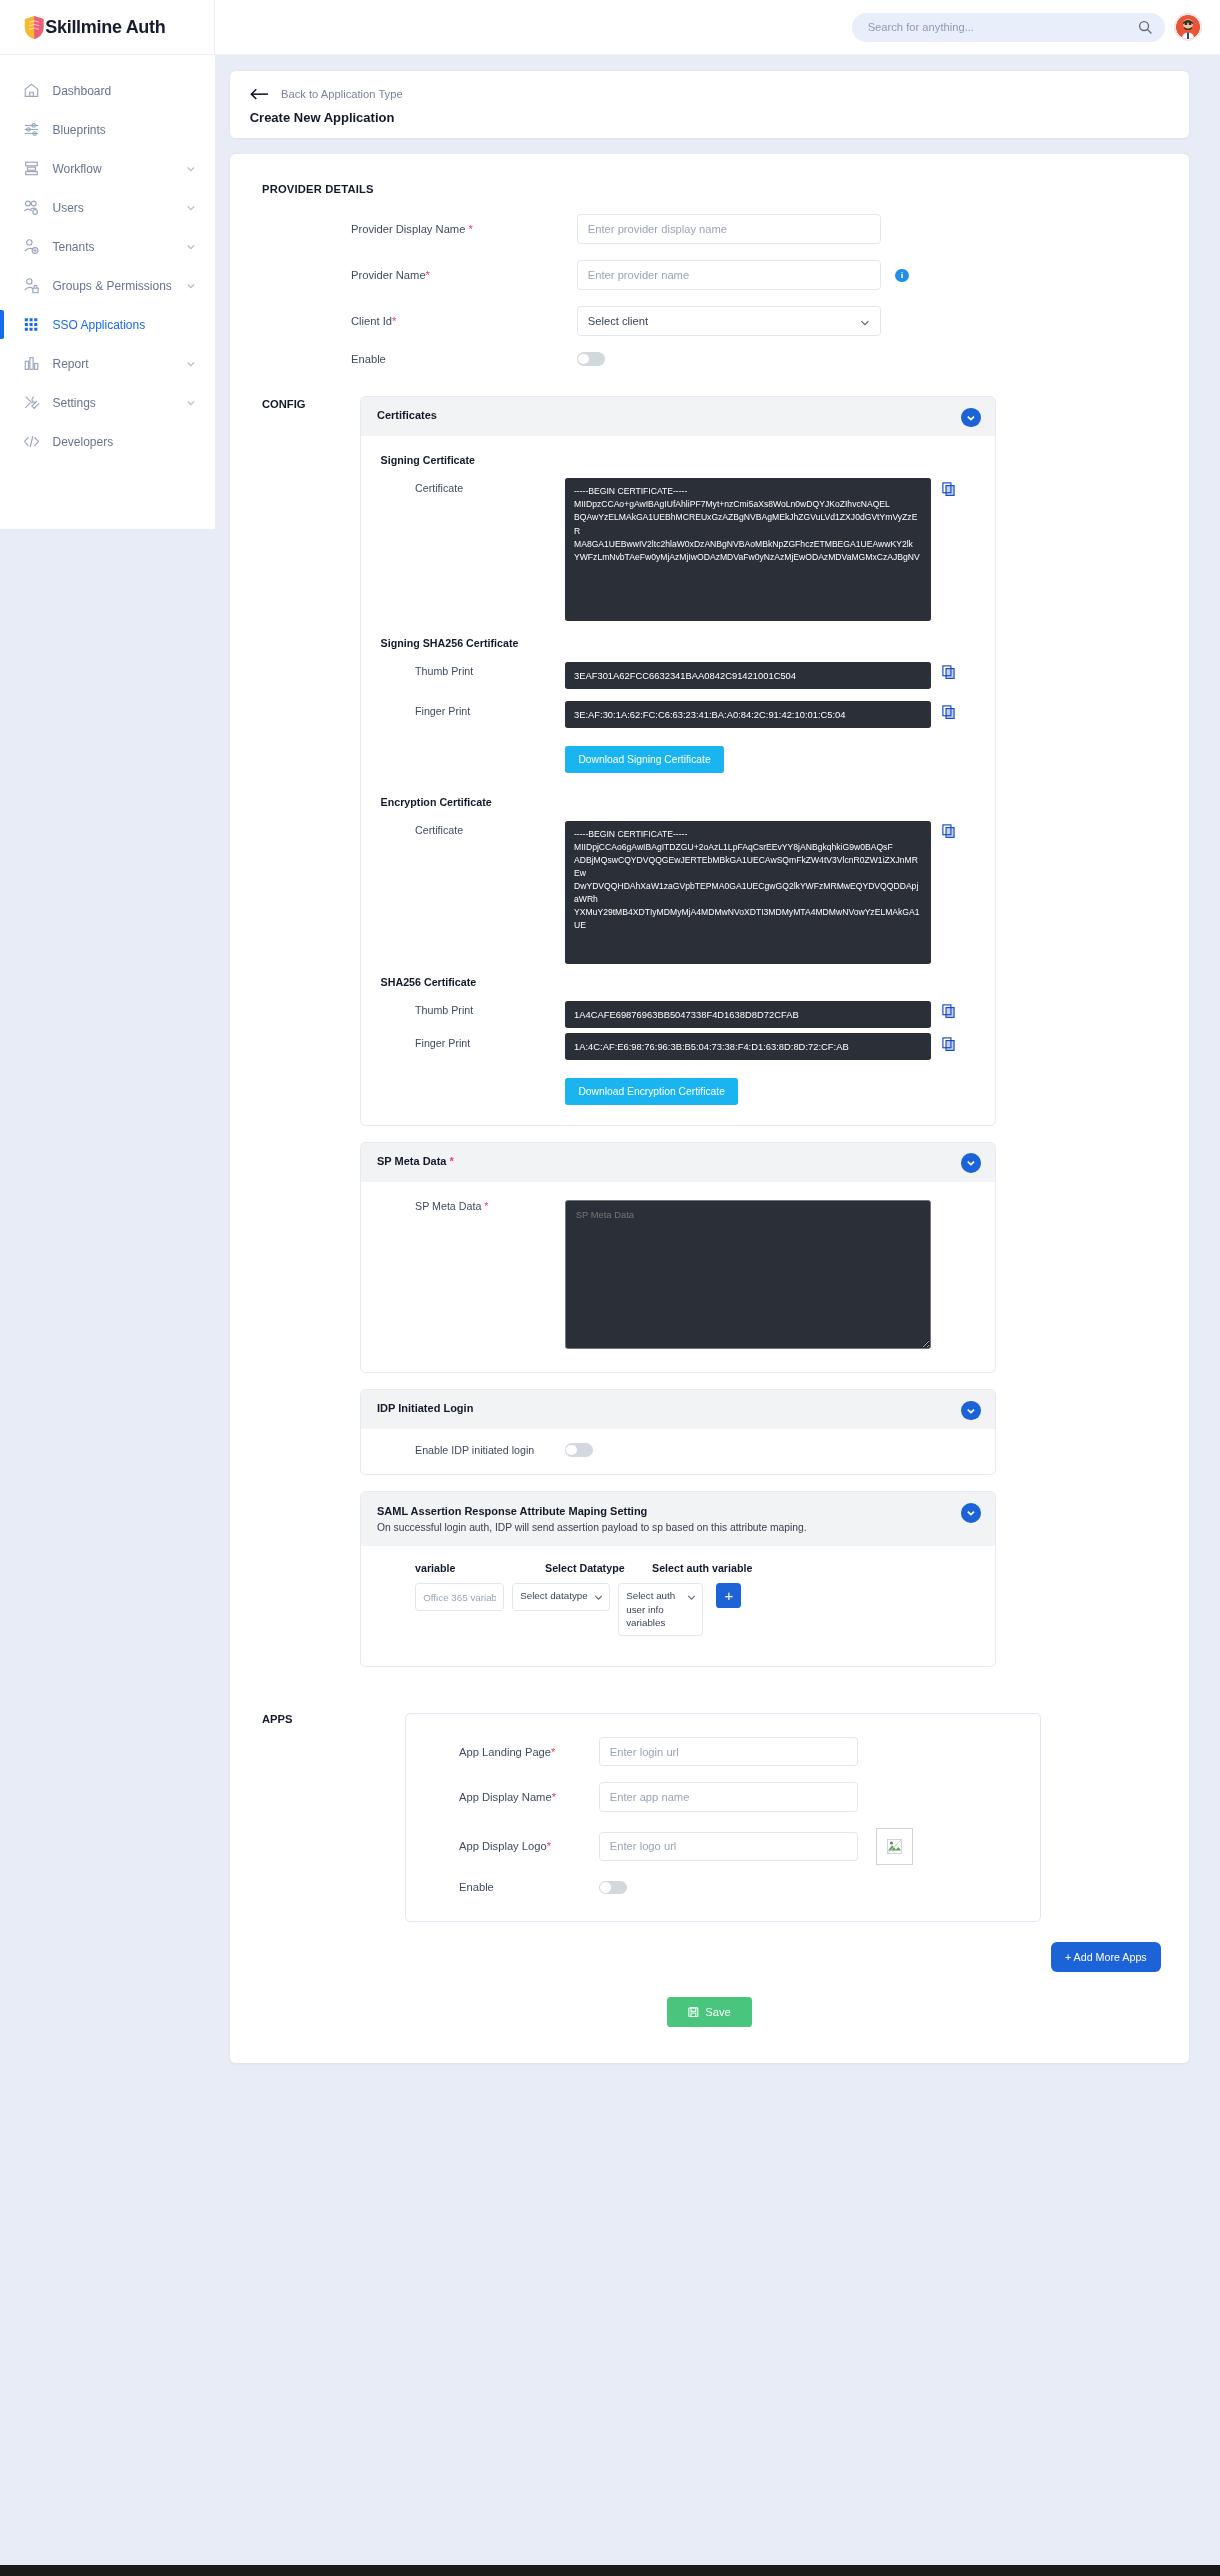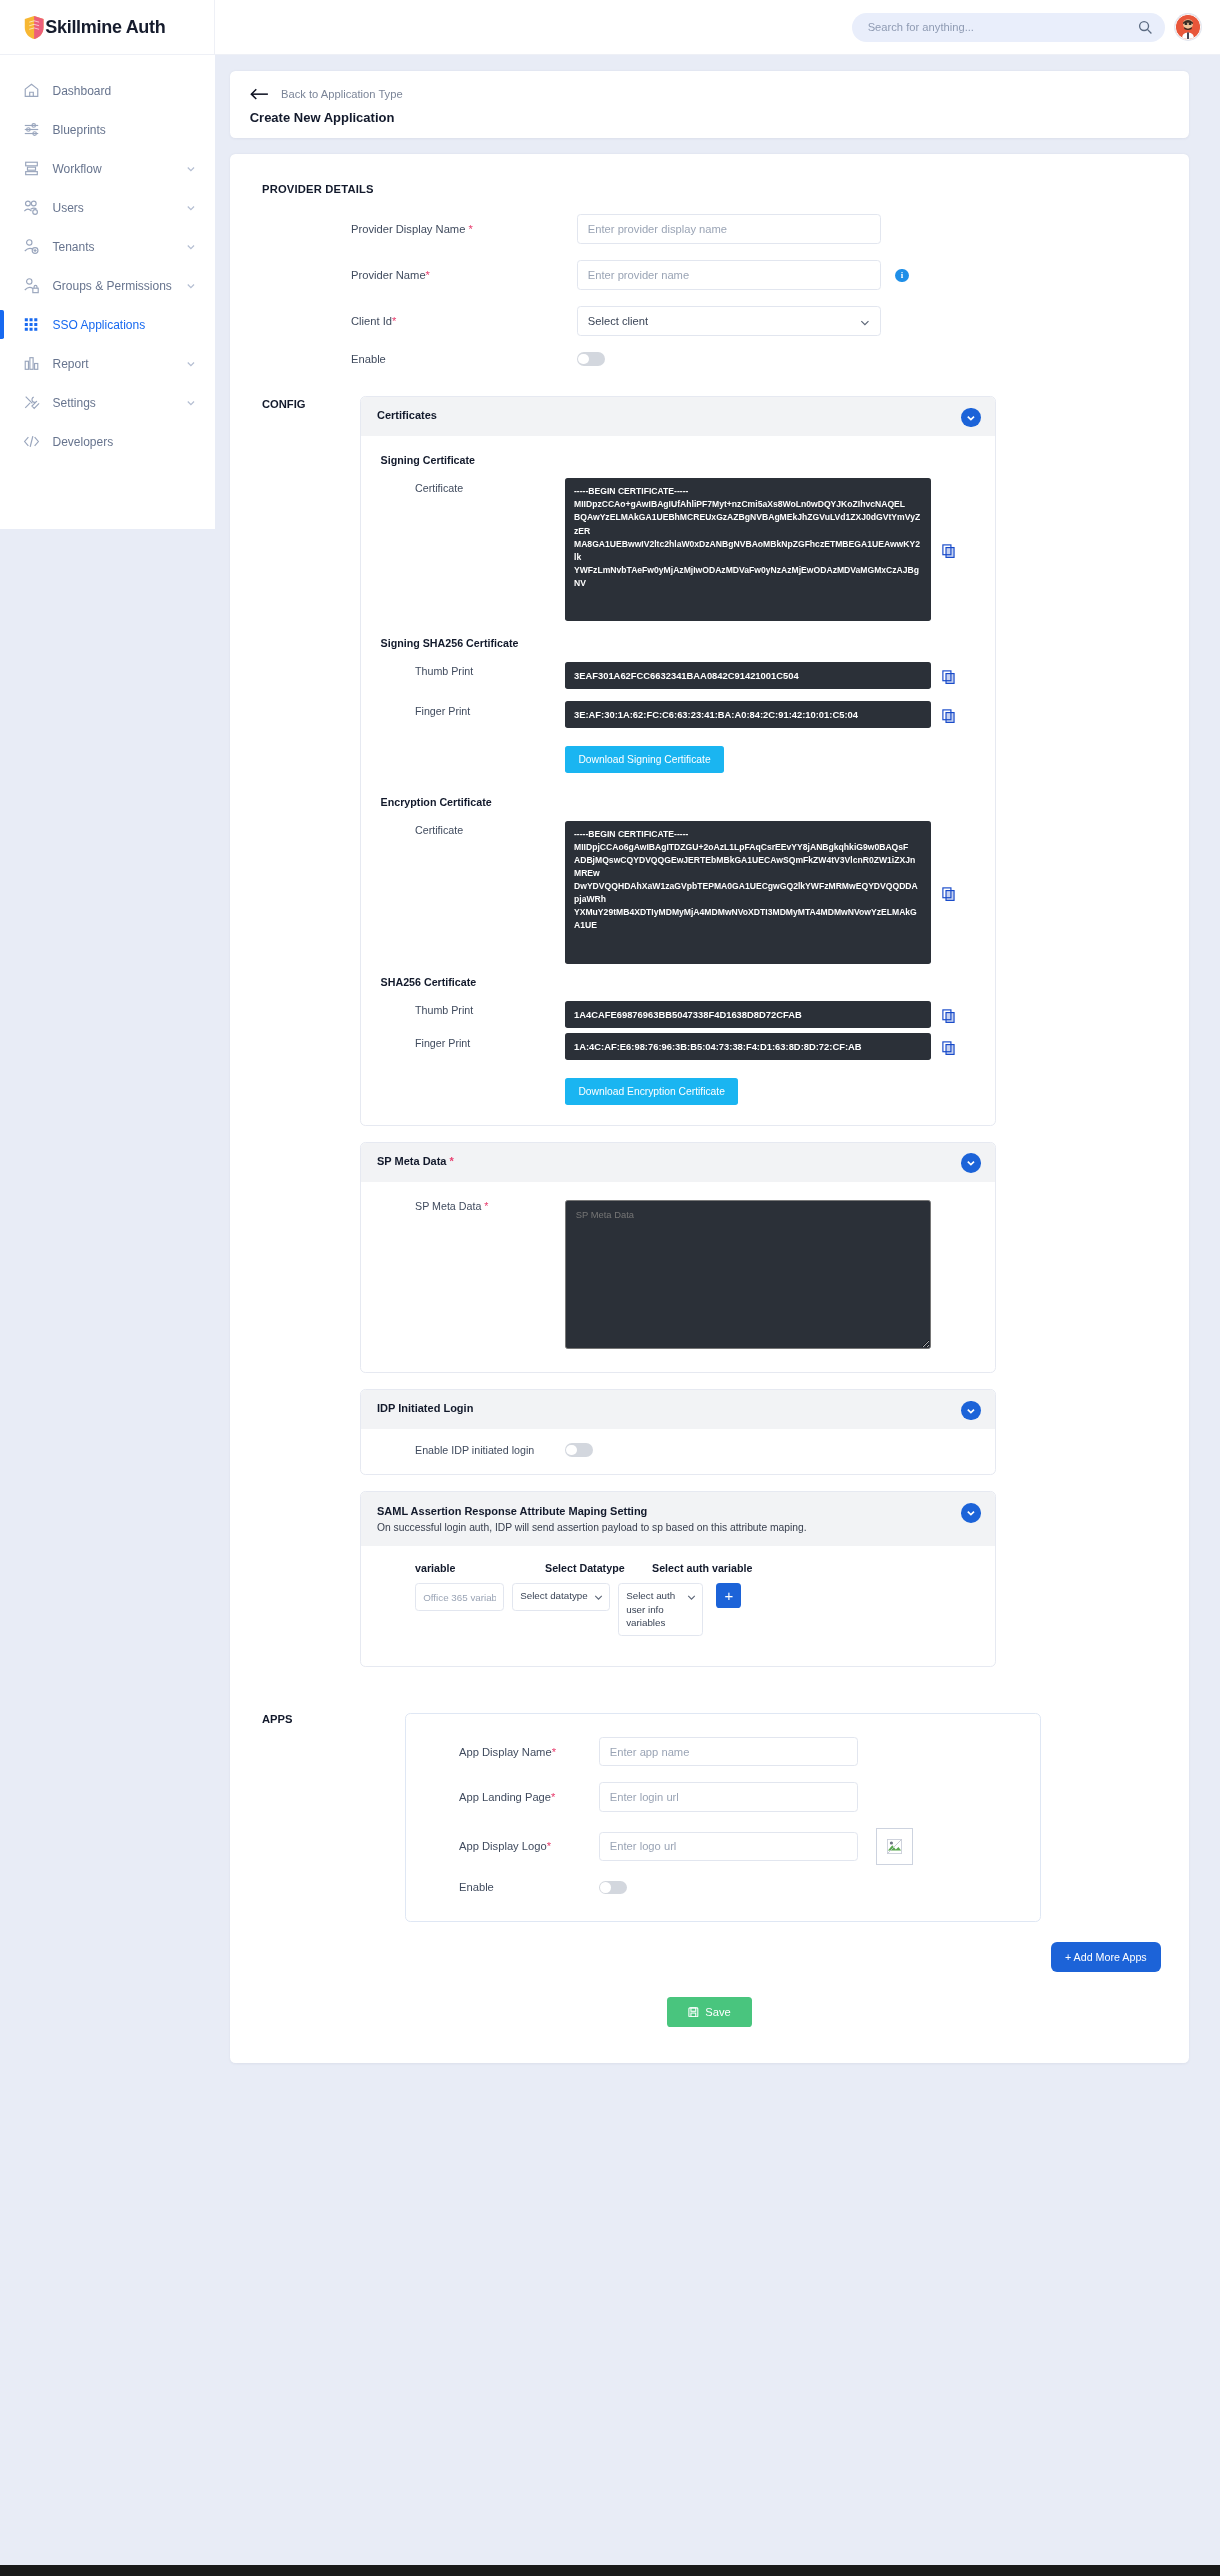--- a/index.html
+++ b/index.html
@@ -161,21 +161,21 @@
   .panel-body { padding: 16px 16px 16px 16px; }
 
   .cert-group-title {
     font-size: 10.7px; font-weight: bold; color: #12192b; margin: 1.8px 0 12.5px 3.6px;
   }
   .cert-row { display: flex; align-items: flex-start; margin-bottom: 12.5px; }
   .cert-label {
     width: 188px; padding-left: 38px; font-size: 10.7px; color: #404b5e;
     padding-top: 3.6px;
   }
-  .cert-val-wrap { display: flex; align-items: center; gap: 10.7px; font-weight: bold; }
+  .cert-val-wrap { display: flex; align-items: flex-start; gap: 10.7px; }
   .cert-box {
     width: 366px; background: #2b3038; color: #ffffff; border-radius: 2.7px;
     padding: 7.2px 9px; font-size: 8.6px; line-height: 1.52;
     word-break: break-all; font-family: "Liberation Sans", sans-serif;
     white-space: pre-wrap; overflow: hidden;
   }
   .cert-box.tall { height: 143px; position: relative; }
   .cert-box.one { height: 27px; padding-top: 7.2px; font-size: 9.4px; }
   .copy-icon { width: 13.4px; height: 14.3px; color: #1649c9; margin-top: 3.6px; cursor: pointer; }
   .dl-btn {
@@ -682,30 +682,30 @@
       </div>
     </div>
 
     <div class="apps-wrap">
       <div class="apps-label">APPS</div>
       <div class="apps-card">
         <div class="app-box">
 
           <div class="app-row">
             <div class="app-label">
-              <span>App Display Name</span><span class="req">*</span>
-            </div>
-            <input class="app-inp" value="" placeholder="Enter app name" style="">
+              <span>App Landing Page</span><span class="req">*</span>
+            </div>
+            <input class="app-inp" value="" placeholder="Enter login url" style="">
           </div>
 
           <div class="app-row">
             <div class="app-label">
-              <span>App Landing Page</span><span class="req">*</span>
-            </div>
-            <input class="app-inp" value="" placeholder="Enter login url" style="">
+              <span>App Display Name</span><span class="req">*</span>
+            </div>
+            <input class="app-inp" value="" placeholder="Enter app name" style="">
           </div>
 
           <div class="app-row">
             <div class="app-label">
               <span>App Display Logo</span><span class="req">*</span>
             </div>
             <input class="app-inp" value="" placeholder="Enter logo url" style="">
             <div class="logo-prev">
               <svg width="15" height="15" viewBox="0 0 17 17">
                 <rect x="0.5" y="0.5" width="16" height="16" fill="none" stroke="#c9ced9"></rect>

